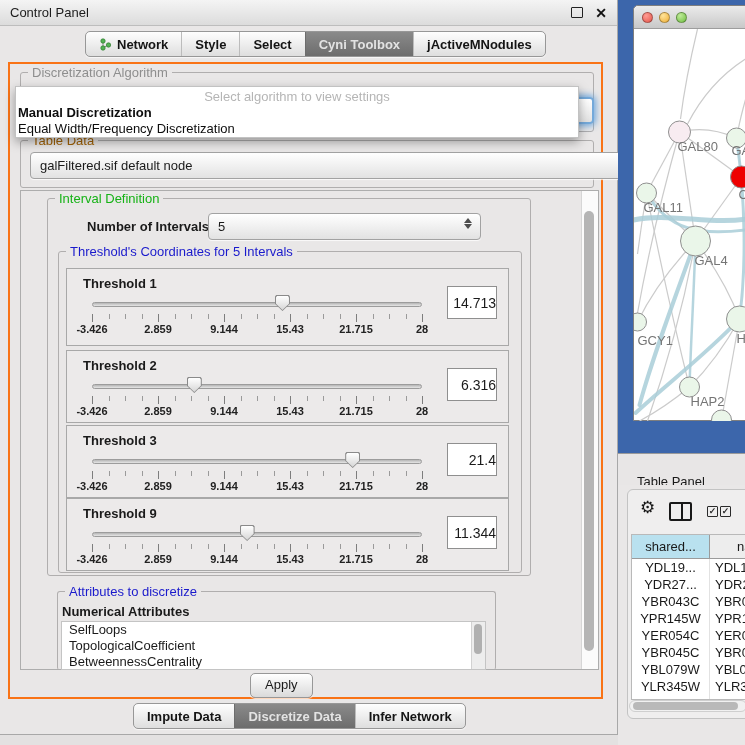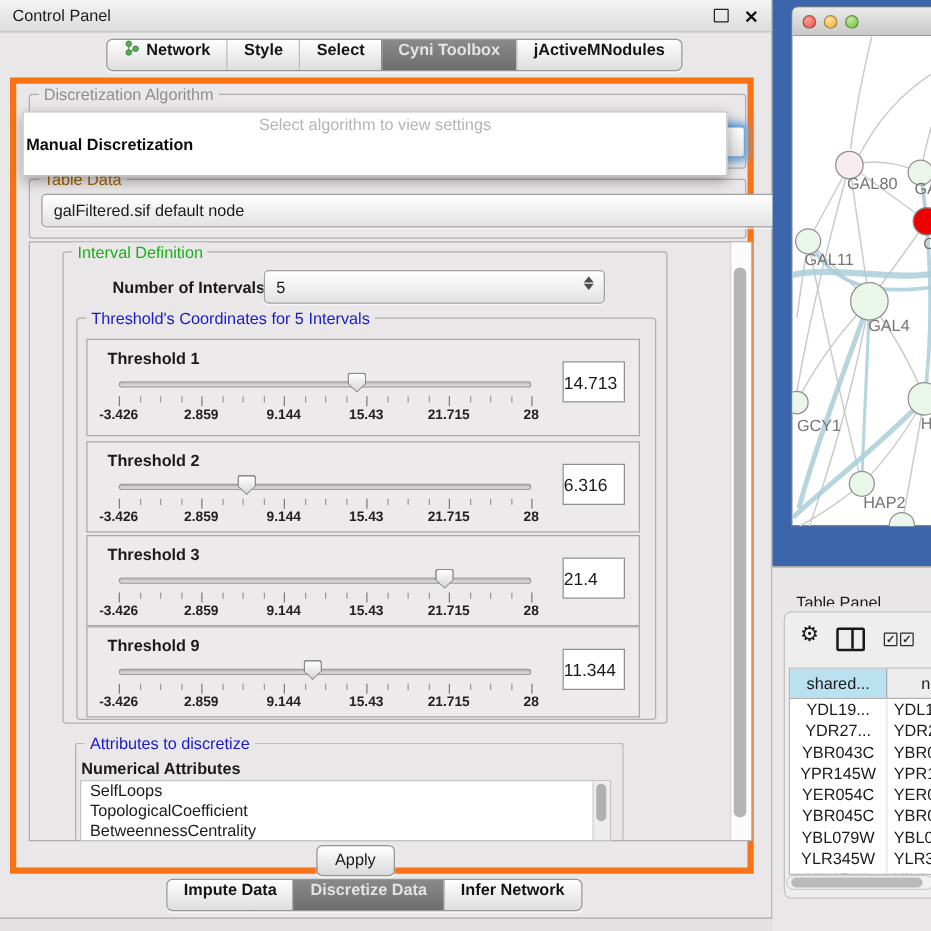--- a/index.html
+++ b/index.html
@@ -11,28 +11,28 @@
   .cp-titlebar{position:absolute;left:0;top:0;right:0;height:26px;
       background:linear-gradient(#f4f4f4,#dcdcdc);border-bottom:1px solid #bdbdbd;
       display:flex;align-items:center;padding:0 10px;box-sizing:border-box;}
   .cp-title{font-size:13px;color:#1c1c1c;}
   .tb-icons{margin-left:auto;display:flex;align-items:center;gap:12px;}
   .float-ic{width:10px;height:9px;border:1.5px solid #222;border-radius:1px;}
   .close-ic{font-size:14px;font-weight:bold;color:#111;line-height:14px;}
   
   .seg{position:absolute;display:flex;height:24px;border:1px solid #979797;border-radius:5px;
        overflow:hidden;background:linear-gradient(#fefefe,#dedede);box-shadow:0 1px 1px rgba(255,255,255,.7);}
-  .seg .it{display:flex;padding:0 13px;font-weight:bold;font-size:13px;
+  .seg .it{display:flex;align-items:center;padding:0 13px;font-weight:bold;font-size:13px;
            border-left:1px solid #bcbcbc;white-space:nowrap;color:#141414;}
   .seg .it:first-child{border-left:none;}
   .seg .it.sel{background:linear-gradient(#8a8a8a,#6d6d6d);color:#e3e3e3;border-left-color:#6d6d6d;}
   .net-ic{width:13px;height:13px;margin-right:5px;}
   
   .content{position:absolute;left:8px;top:62px;width:595px;height:637px;background:#e9e7e7;
-           border:5px solid #f97316;box-sizing:border-box;}
+           border:2px solid #f97316;box-sizing:border-box;}
   .group{position:absolute;border:1px solid #b0aeae;border-radius:3px;}
   .gtitle{position:absolute;top:-8px;left:7px;background:#e9e7e7;padding:0 4px;font-size:13px;line-height:15px;}
   .gtitle.green{color:#16b216;}
   .gtitle.blue{color:#1a1acc;}
   .gtitle.gray{color:#8e8e8e;}
   .gtitle.dark{color:#a16207;}
   
   .combo{position:absolute;height:27px;border:1px solid #a2a2a2;border-radius:4px;
          background:linear-gradient(#ffffff,#e2e2e2);display:flex;align-items:center;
          padding:0 22px 0 9px;box-sizing:border-box;box-shadow:0 1px 1px rgba(255,255,255,.8);}
@@ -60,21 +60,21 @@
          clip-path:polygon(8% 0,92% 0,100% 10%,100% 55%,50% 100%,0 55%,0 10%);background:#8a8a8a;}
   .thumb .in{position:absolute;left:1px;top:1px;width:13px;height:14px;
          clip-path:polygon(8% 0,92% 0,100% 10%,100% 55%,50% 100%,0 55%,0 10%);
          background:linear-gradient(#ffffff,#d6d6d6);}
   .ticks{position:absolute;left:25px;top:45px;width:330px;height:8px;}
   .tick{position:absolute;top:0;width:1px;height:8px;background:#7d7d7d;}
   .tick.minor{height:5px;background:#9a9a9a;}
   .ticklabels{position:absolute;left:0;top:54px;width:440px;height:12px;}
   .ticklabel{position:absolute;width:66px;text-align:center;font-size:11px;font-weight:bold;color:#222;}
   .vbox{position:absolute;left:380px;top:17px;width:50px;height:33px;background:#fff;border:1px solid #8f8f8f;
-        font-size:14px;text-align:left;line-height:33px;box-sizing:border-box;}
+        font-size:14px;text-align:right;line-height:33px;box-sizing:border-box;}
   
   .alist{position:absolute;left:3px;top:29px;width:425px;height:49px;background:#fff;border:1px solid #c4c4c4;
          overflow:hidden;box-sizing:border-box;}
   .alist .item{padding-left:7px;font-size:13px;line-height:16px;}
   .alist .lsb{position:absolute;right:0;top:0;bottom:0;width:13px;background:#ededed;border-left:1px solid #d2d2d2;}
   .alist .lsb .th{position:absolute;left:2px;top:2px;width:8px;height:30px;background:#b0b0b0;border-radius:4px;}
   .btn{position:absolute;height:23px;padding:0 14px;border:1px solid #979797;border-radius:5px;
        background:linear-gradient(#ffffff,#dadada);font-size:13px;line-height:21px;text-align:center;
        box-shadow:0 1px 1px rgba(255,255,255,.8);}
   
@@ -154,20 +154,21 @@
     <div class="content">
 
       <div class="group" style="left:10px;top:8px;width:572px;height:58px;">
         <span class="gtitle gray">Discretization Algorithm</span>
       </div>
       <div class="combo focus" style="left:20px;top:33px;width:564px;"></div>
 
       <div class="popup">
         <div class="ph">Select algorithm to view settings</div>
         <div class="op b">Manual Discretization</div>
+        <div class="op">Equal Width/Frequency Discretization</div>
       </div>
 
       <div class="group" style="left:10px;top:76px;width:572px;height:46px;">
         <span class="gtitle dark">Table Data</span>
       </div>
       <div class="combo" style="left:20px;top:88px;width:670px;">
         <span>galFiltered.sif default node</span>
         <span class="stepper">
             <i class="up"></i>
             <i class="dn"></i>

